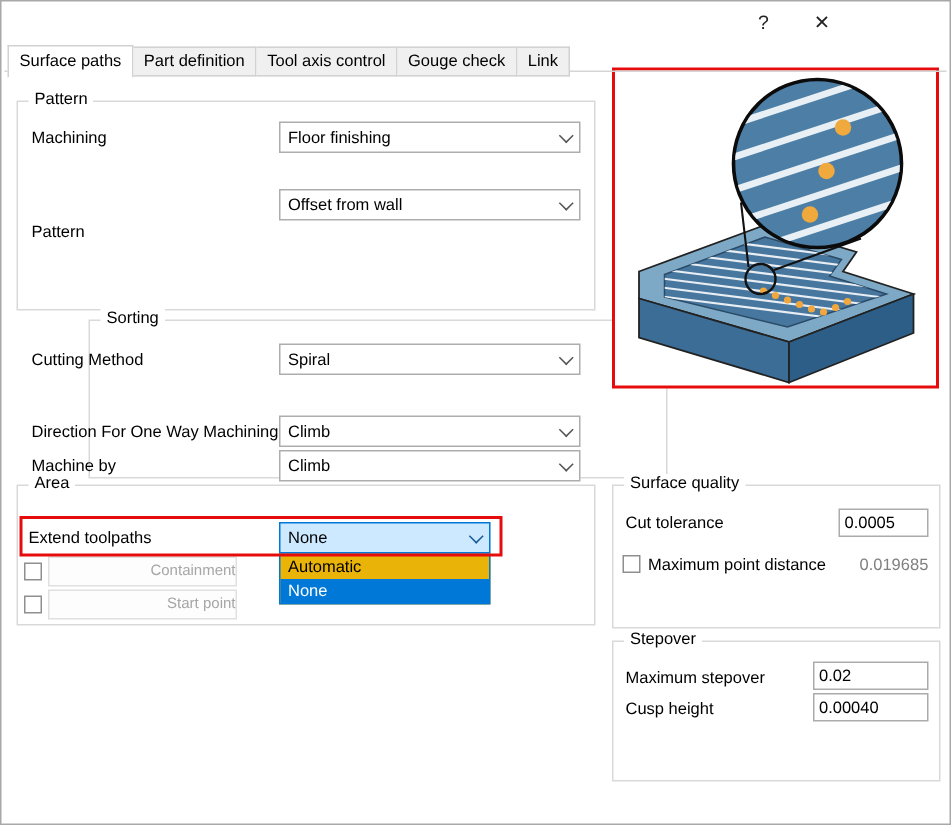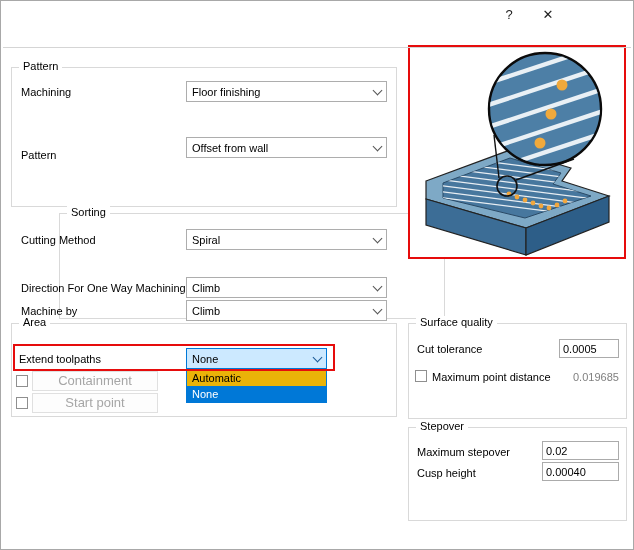--- a/index.html
+++ b/index.html
@@ -35,51 +35,58 @@
   .combo.open { border-color:#0078d7; background:#cce9ff; }
   .combo.open .chev::after { border-color:#1a5a96; }
   
   .droplist { position:absolute; background:#eab308; border:1px solid #0078d7; z-index:6; }
   .dropitem { height:16px; line-height:16px; padding-left:5px; font-size:11px; cursor:default; }
   .dropitem.selected { background:#0078d7; color:#fff; }
   
   .chk { position:absolute; width:12px; height:12px; background:#fff; border:1px solid #8f8f8f; }
   
   .dbtn { position:absolute; border:1px solid #e0e0e0; background:#fdfdfd; color:#a6a6a6;
-    font-size:13px; text-align:center; line-height:18px; cursor:default; }
+    font-size:10px; text-align:right; line-height:18px; cursor:default; }
   
   .tin { position:absolute; height:19px; border:1px solid #ababab; background:#fff;
     font-family:"Liberation Sans", sans-serif; font-size:11px; padding:0 3px; }
   
   .redbox { position:absolute; border:2px solid #e60c0c; z-index:7; pointer-events:none; }
   
   .preview { position:absolute; left:407px; top:44px; width:218px; height:214px;
     border:2px solid #e60c0c; background:#fff; }
   .preview svg { width:100%; height:100%; display:block; }
 </style>
 </head>
 <body>
 
 <div class="dialog">
 
   <div class="tb-btn" style="left:497px;">?</div>
   <div class="tb-btn" style="left:536px;">✕</div>
 
   <div class="page-line"></div>
+  <div class="tabs">
+    <div class="tab active">Surface paths</div>
+    <div class="tab">Part definition</div>
+    <div class="tab">Tool axis control</div>
+    <div class="tab">Gouge check</div>
+    <div class="tab">Link</div>
+  </div>
 
   <div class="group" style="left:10px; top:66px; width:386px; height:140px;">
     <div class="legend">Pattern</div>
   </div>
   <div class="lbl" style="left:20px; top:84px;">Machining</div>
   <div class="combo" style="left:185px; top:80px; width:201px;">
     <span class="val">Floor finishing</span>
     <span class="chev"></span>
   </div>
   <div class="lbl" style="left:20px; top:147px;">Pattern</div>
-  <div class="combo" style="left:185px; top:136px; width:201px;">
+  <div class="combo" style="left:185px; top:125px; width:201px;">
     <span class="val">Offset from wall</span>
     <span class="chev"></span>
   </div>
 
   <div class="group" style="left:10px; top:212px; width:386px; height:106px;margin-left:48px;">
     <div class="legend">Sorting</div>
   </div>
   <div class="lbl" style="left:20px; top:232px;">Cutting Method</div>
   <div class="combo" style="left:185px; top:228px; width:201px;align-items:center;">
     <span class="val">Spiral</span>

